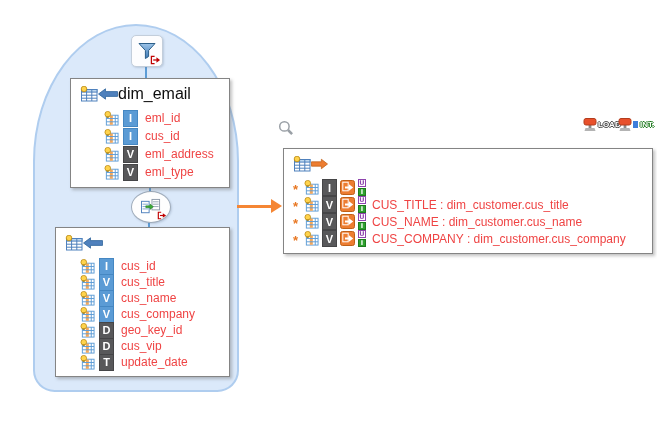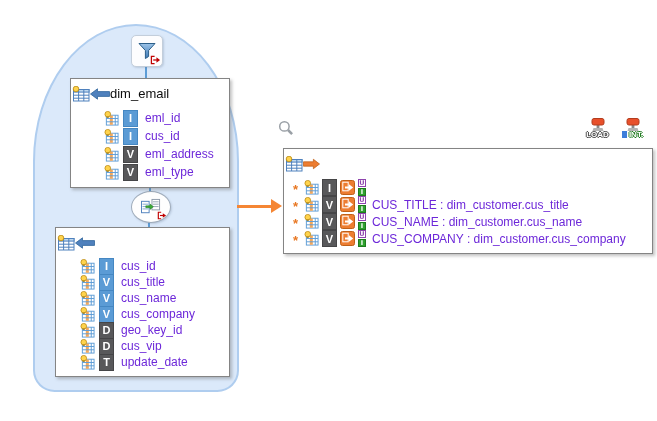--- a/index.html
+++ b/index.html
@@ -36,49 +36,49 @@
   }
   
   .dstable{
     position:absolute;background:#FFFFFF;border:1px solid #848484;
     box-shadow:2px 2px 3px rgba(100,100,100,.4);
   }
   .tbl-email{left:70px;top:78px;width:158px;}
   .tbl-customer{left:55px;top:227px;width:173px;}
   .tbl-target{left:283px;top:148px;width:368px;}
   .ds-header{
-    display:flex;align-items:center;height:29px;padding:0 1px;
-    font-size:13px;color:#0d0d0d;white-space:nowrap;
+    display:flex;align-items:center;height:29px;padding:0 9px;
+    font-size:16px;color:#0d0d0d;white-space:nowrap;
   }
   .ds-rows{padding:1px 0 6px 0;}
   .row{display:flex;align-items:center;gap:4px;white-space:nowrap;}
   .tbl-email .row{height:18px;padding-left:33px;}
   .tbl-customer .row{height:16px;padding-left:24px;}
   .tbl-target .row{height:17px;padding-left:9px;gap:3px;}
-  .colname{font-size:12px;color:#6d28d9;padding-left:3px;}
+  .colname{font-size:12px;color:#ef4444;padding-left:3px;}
   .badge{
     display:inline-flex;align-items:center;justify-content:center;
     width:13px;height:15px;font-size:11px;font-weight:bold;color:#fff;flex:0 0 auto;
   }
   .badge.blue{background:#5B9BD5;border:1px solid #4587C2;}
   .badge.gray{background:#58585A;border:1px solid #454547;}
   .asterisk{color:#E87722;font-size:13px;font-weight:bold;width:8px;flex:0 0 auto;line-height:10px;}
   .asterisk::before{content:"*";position:relative;top:2px;}
   .flagcol{display:flex;flex-direction:column;gap:1px;flex:0 0 auto;}
   .icon{flex:0 0 auto;display:block;}
   
   .flow-line{position:absolute;left:237px;top:205px;width:36px;height:3px;background:#F58634;}
   .flow-head{
     position:absolute;left:271px;top:199px;width:0;height:0;
     border-left:11px solid #F58634;border-top:7px solid transparent;border-bottom:7px solid transparent;
   }
   
   .magnifier{position:absolute;left:278px;top:120px;}
   .km-wrap{position:absolute;left:582px;top:118px;display:flex;gap:4px;}
-  .km{display:flex;flex-direction:column;align-items:center;width:31px;}
+  .km{display:flex;align-items:center;width:31px;}
   .km-label{
     font-size:8px;font-weight:bold;color:#fff;letter-spacing:0;line-height:9px;margin-top:-1px;
     display:flex;align-items:center;gap:1px;
   }
   .km-load .km-label{text-shadow:-1px 0 #4d4d4d,1px 0 #4d4d4d,0 -1px #4d4d4d,0 1px #4d4d4d;}
   .km-int .km-label{text-shadow:-1px 0 #1E7A1E,1px 0 #1E7A1E,0 -1px #1E7A1E,0 1px #1E7A1E;}
   .km-int .km-label::before{
     content:"";display:inline-block;width:5px;height:7px;background:#3D7EDB;margin-right:1px;
     text-shadow:none;
   }

